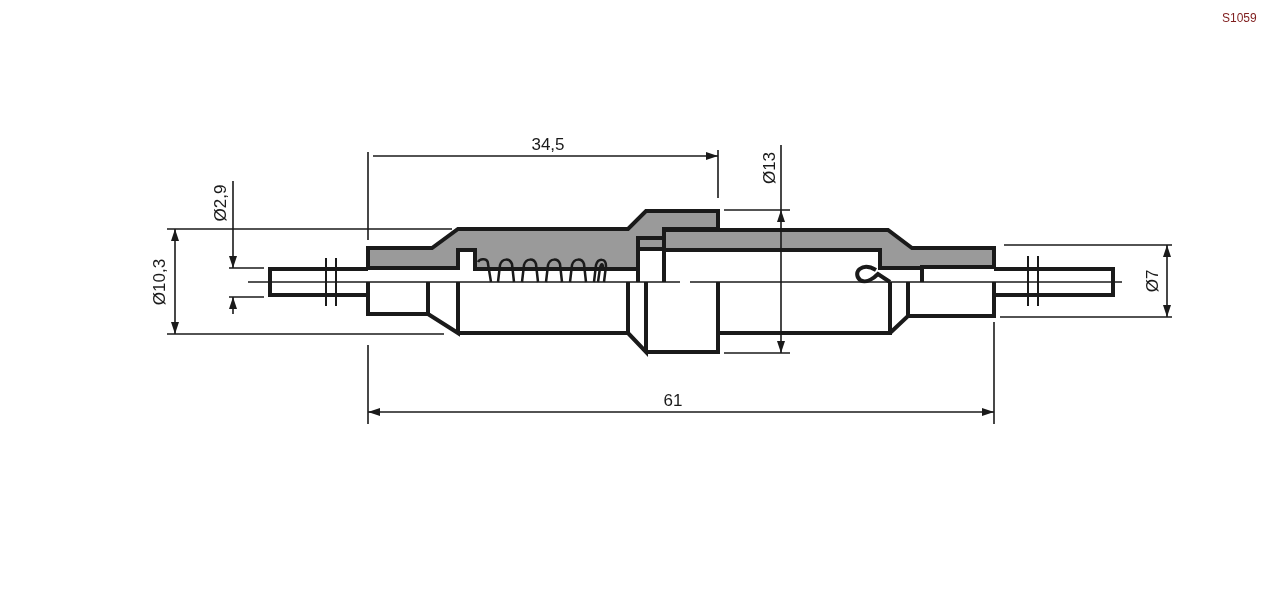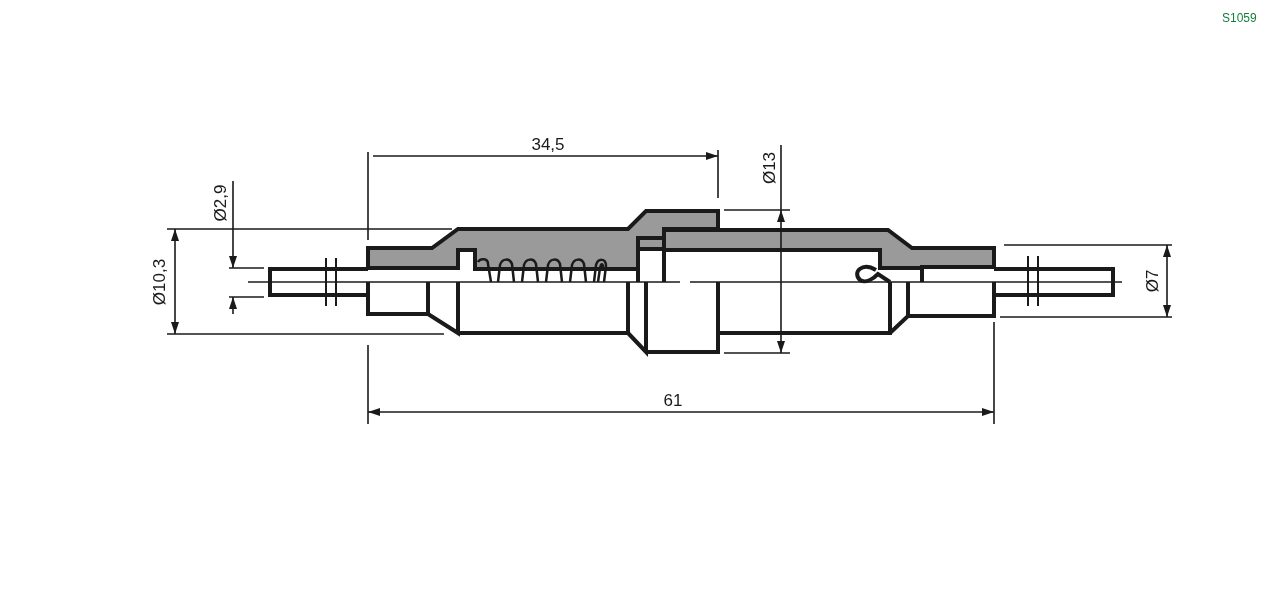--- a/index.html
+++ b/index.html
@@ -1,17 +1,17 @@
 <!DOCTYPE html>
 <html><head>
   <meta charset="utf-8">
   <style>
     html, body { margin: 0; padding: 0; background: #ffffff; }
     body { width: 1272px; height: 600px; position: relative; overflow: hidden; font-family: "Liberation Sans", sans-serif; }
-    .code { position: absolute; left: 1222px; top: 11px; font-size: 12px; color: #15803d; font-family: "Liberation Sans", sans-serif; }
+    .code { position: absolute; left: 1222px; top: 11px; font-size: 12px; color: #7f1d1d; font-family: "Liberation Sans", sans-serif; }
     svg { position: absolute; left: 0; top: 0; }
     .dimtext { font-family: "Liberation Sans", sans-serif; font-size: 17px; fill: #1a1a1a; }
     .thick { stroke: #1a1a1a; stroke-width: 4; fill: none; stroke-linejoin: miter; }
     .thin { stroke: #1a1a1a; stroke-width: 1.6; fill: none; }
     .med { stroke: #1a1a1a; stroke-width: 2; fill: none; }
     .gray { fill: #9a9a9a; stroke: #1a1a1a; stroke-width: 4; stroke-linejoin: miter; }
     .white { fill: #ffffff; }
   </style>
 </head>
 <body>

